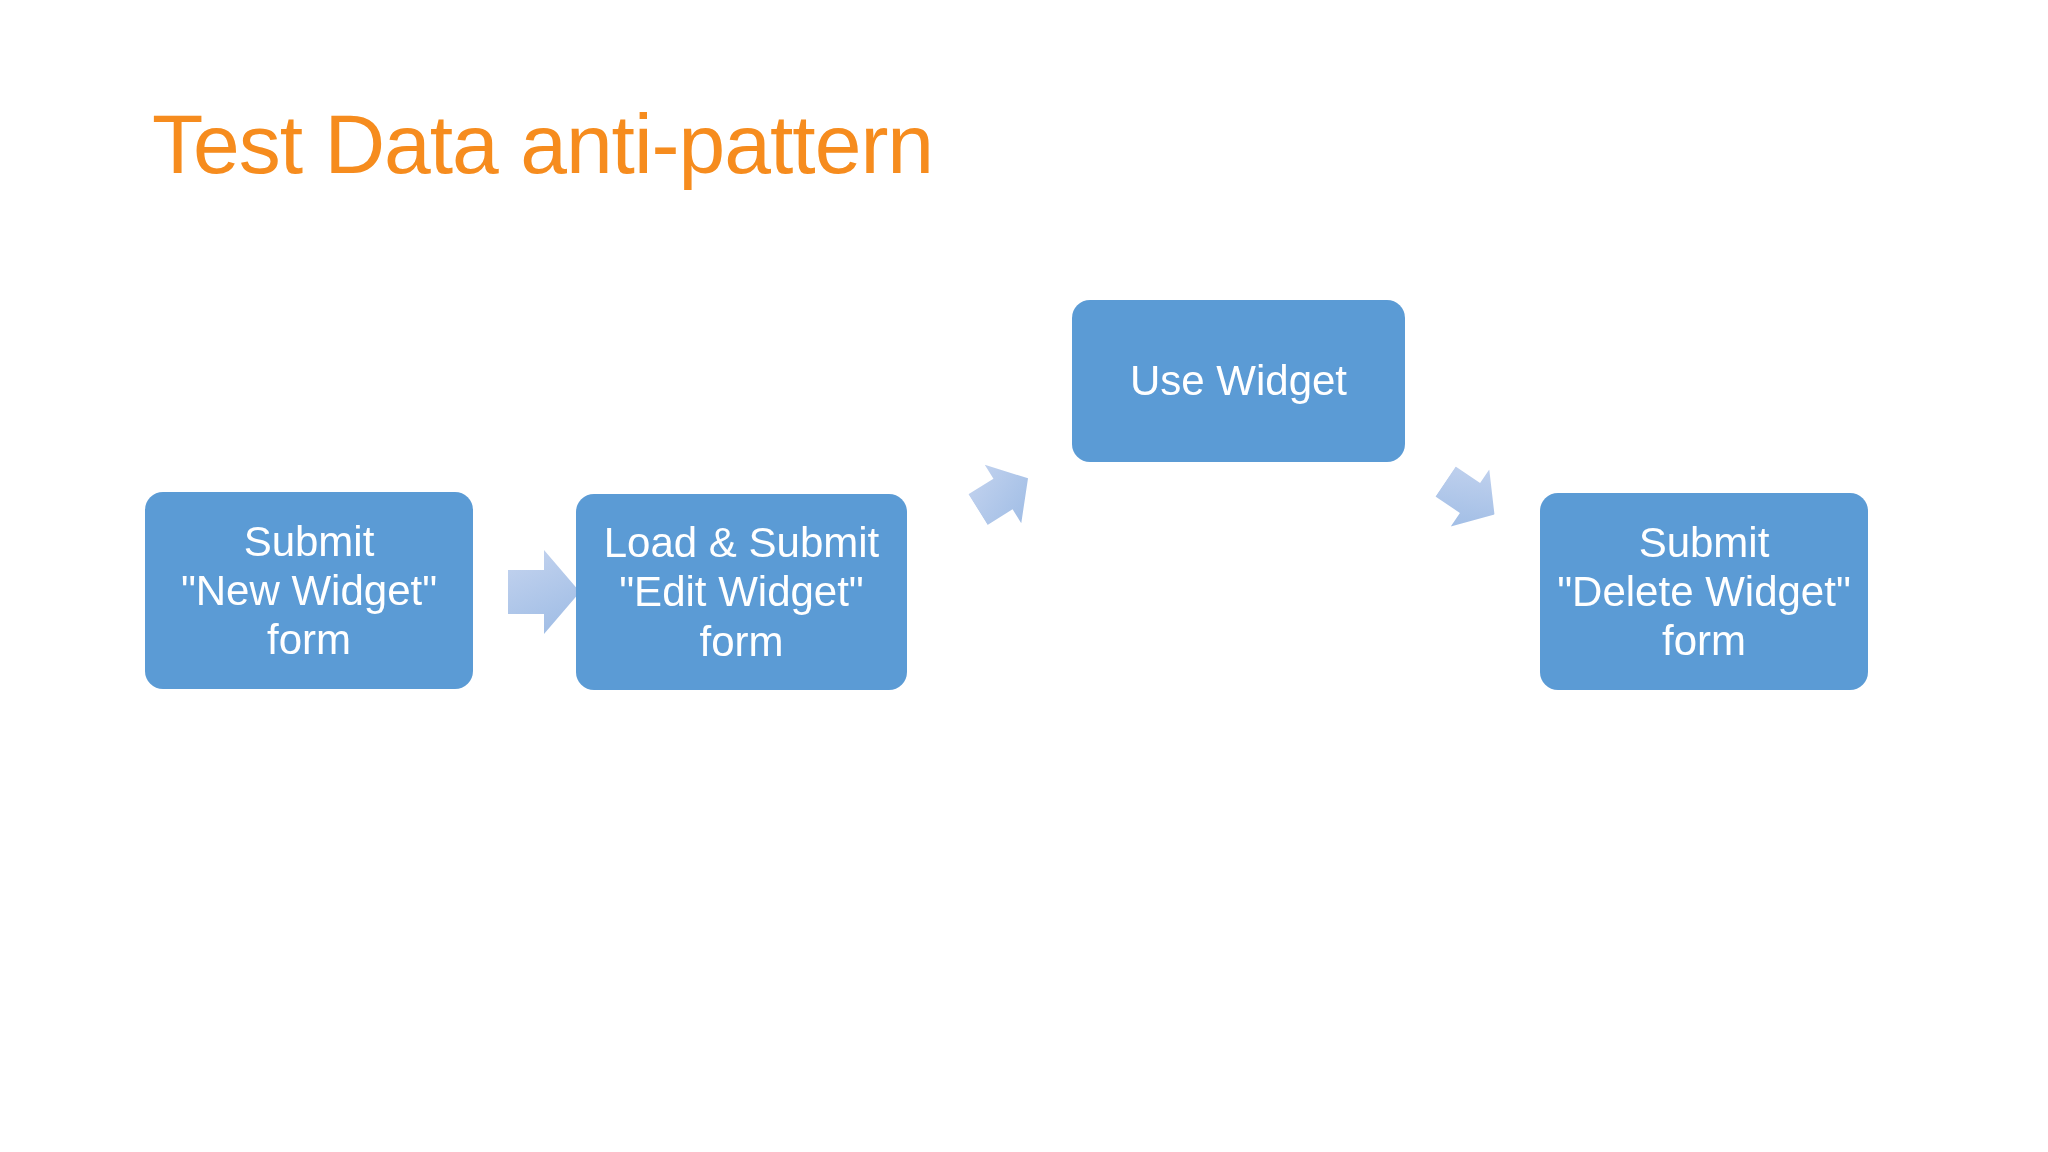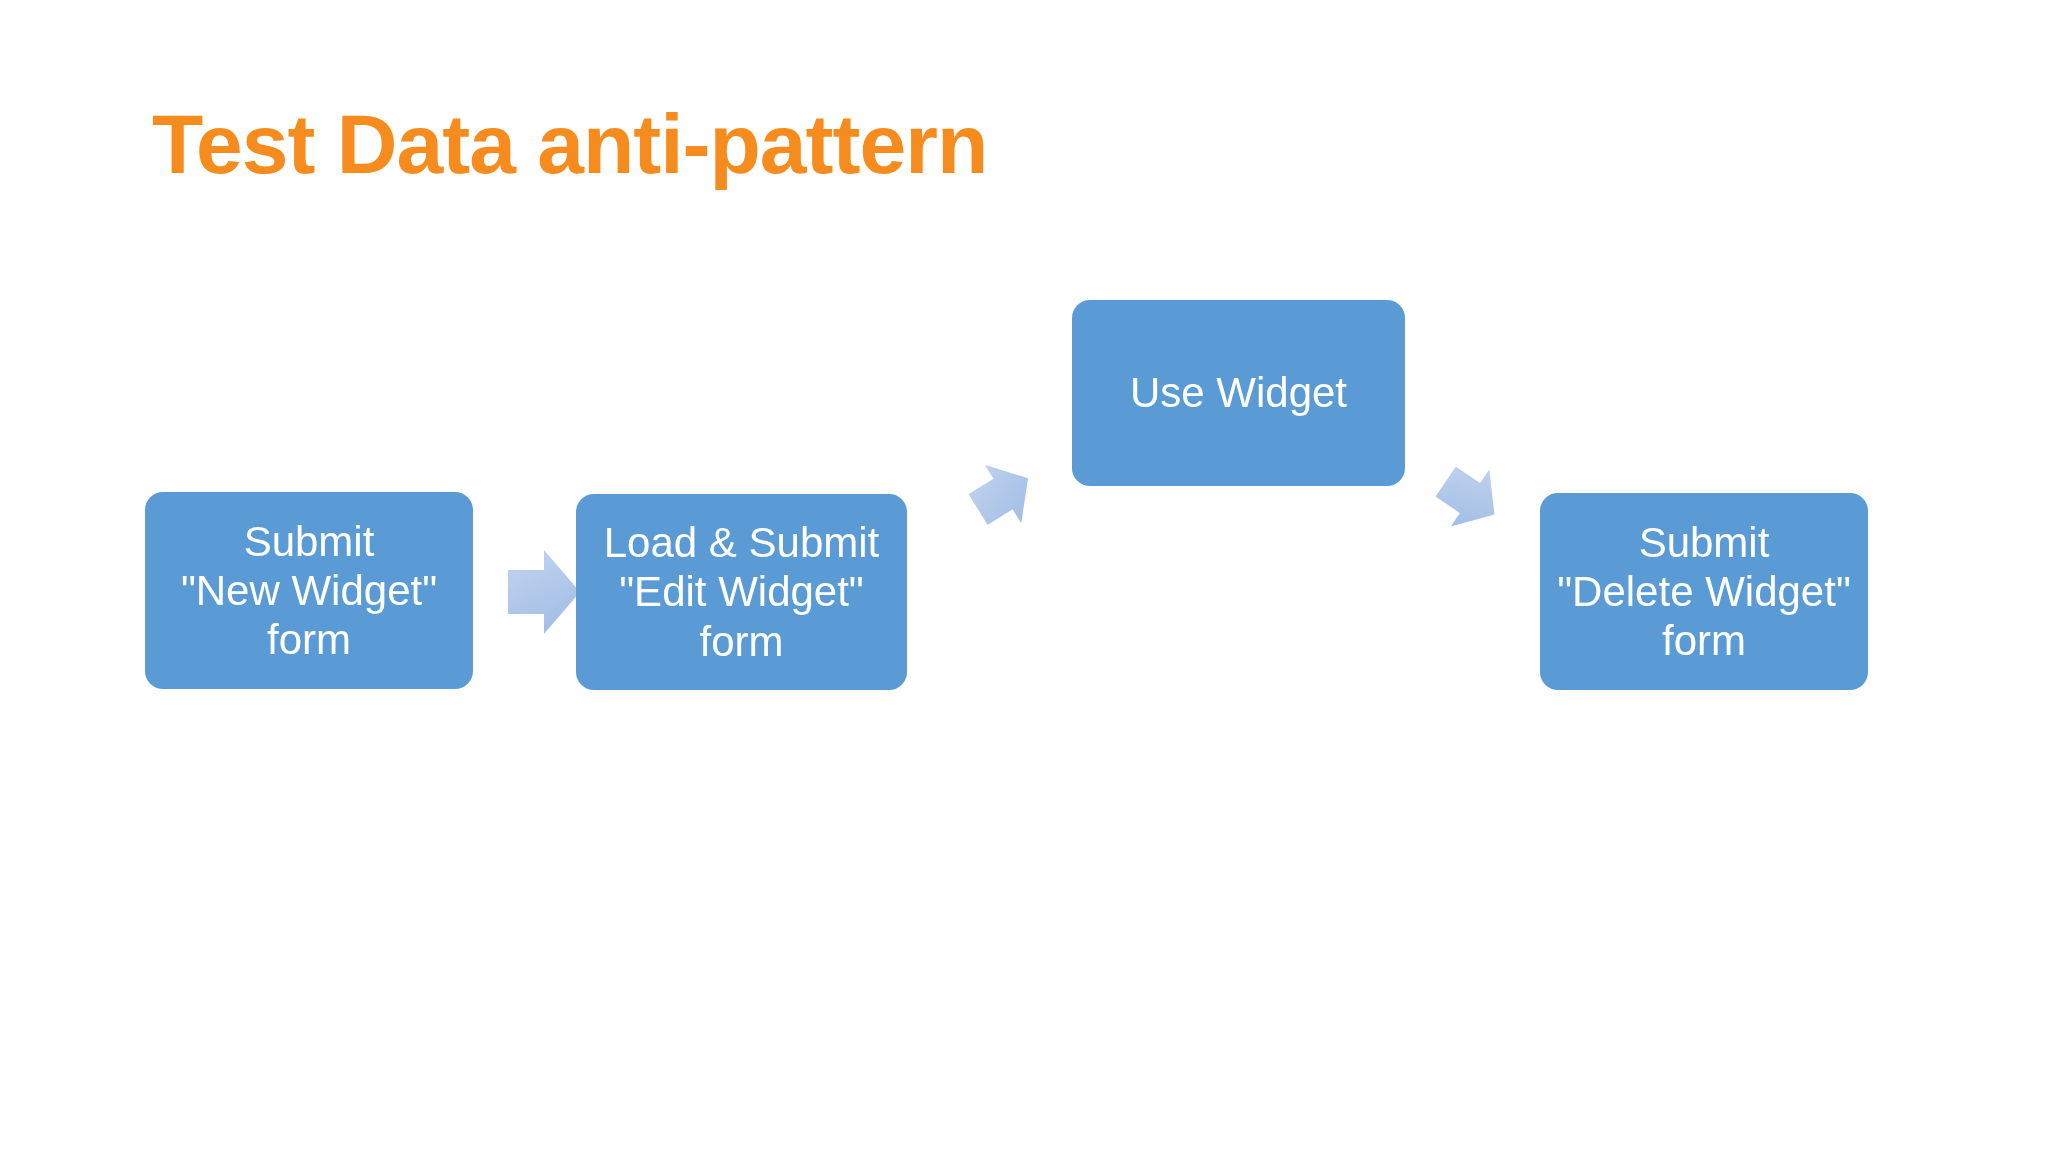--- a/index.html
+++ b/index.html
@@ -8,42 +8,42 @@
     width:2048px;height:1152px;
     background:var(--bg,#ffffff);
     overflow:hidden;
     font-family:"Liberation Sans", sans-serif;
   }
   .title{
     position:absolute;
     left:152px;top:96px;
     margin:0;
     font-size:84px;
-    font-weight:700;
+    font-weight:400;
     letter-spacing:-1px;
     color:var(--accent,#F68C1E);
     white-space:nowrap;
   }
   .node{
     position:absolute;
     background:var(--node-fill,#5B9BD5);
     border-radius:18px;
     display:flex;
     flex-direction:column;
     justify-content:center;
     align-items:center;
     text-align:center;
     color:var(--node-text,#ffffff);
     font-size:42px;
     line-height:1.17;
   }
   .node span{display:block;}
   .n1{left:145px;top:492px;width:328px;height:197px;}
   .n2{left:576px;top:494px;width:331px;height:196px;}
-  .n3{left:1072px;top:300px;width:333px;height:186px;}
+  .n3{left:1072px;top:300px;width:333px;height:162px;}
   .n4{left:1540px;top:493px;width:328px;height:197px;}
   .arrow{
     position:absolute;
     width:72px;height:84px;
   }
   .a1{left:508px;top:550px;}
   .a2{left:967px;top:452px;transform:rotate(-32deg) scale(0.82);}
   .a3{left:1434px;top:456px;transform:rotate(34deg) scale(0.82);}
   .arrow svg{display:block;width:100%;height:100%;}
 </style>

